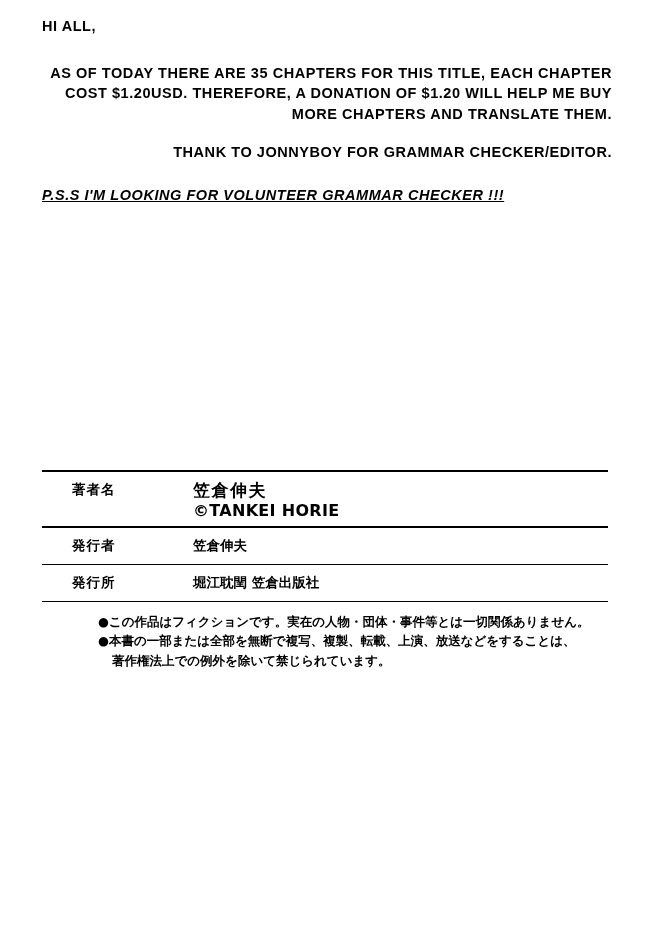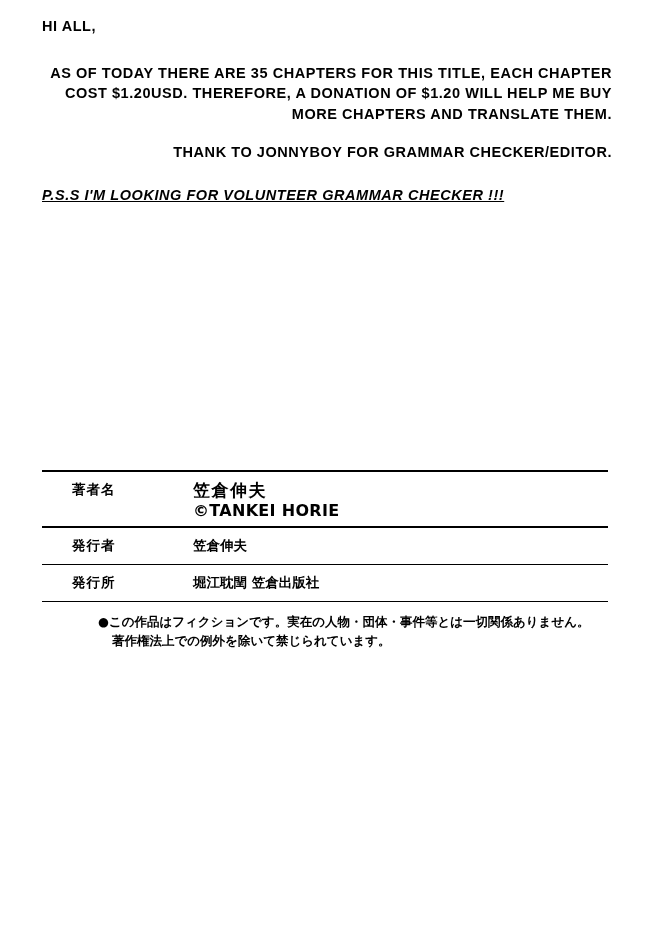--- a/index.html
+++ b/index.html
@@ -154,15 +154,16 @@
 
   <div class="rowline thin"></div>
   <div class="crow small">
     <span class="lbl">発行所</span>
     <span class="val">堀江耽閏 笠倉出版社</span>
   </div>
 
   <div class="rowline thin"></div>
   <div class="notes">
     <span class="bullet">●この作品はフィクションです。実在の人物・団体・事件等とは一切関係ありません。</span>
+    <span class="bullet">●本書の一部または全部を無断で複写、複製、転載、上演、放送などをすることは、</span>
     <span class="cont">著作権法上での例外を除いて禁じられています。</span>
   </div>
 </div>
 
 </body></html>

